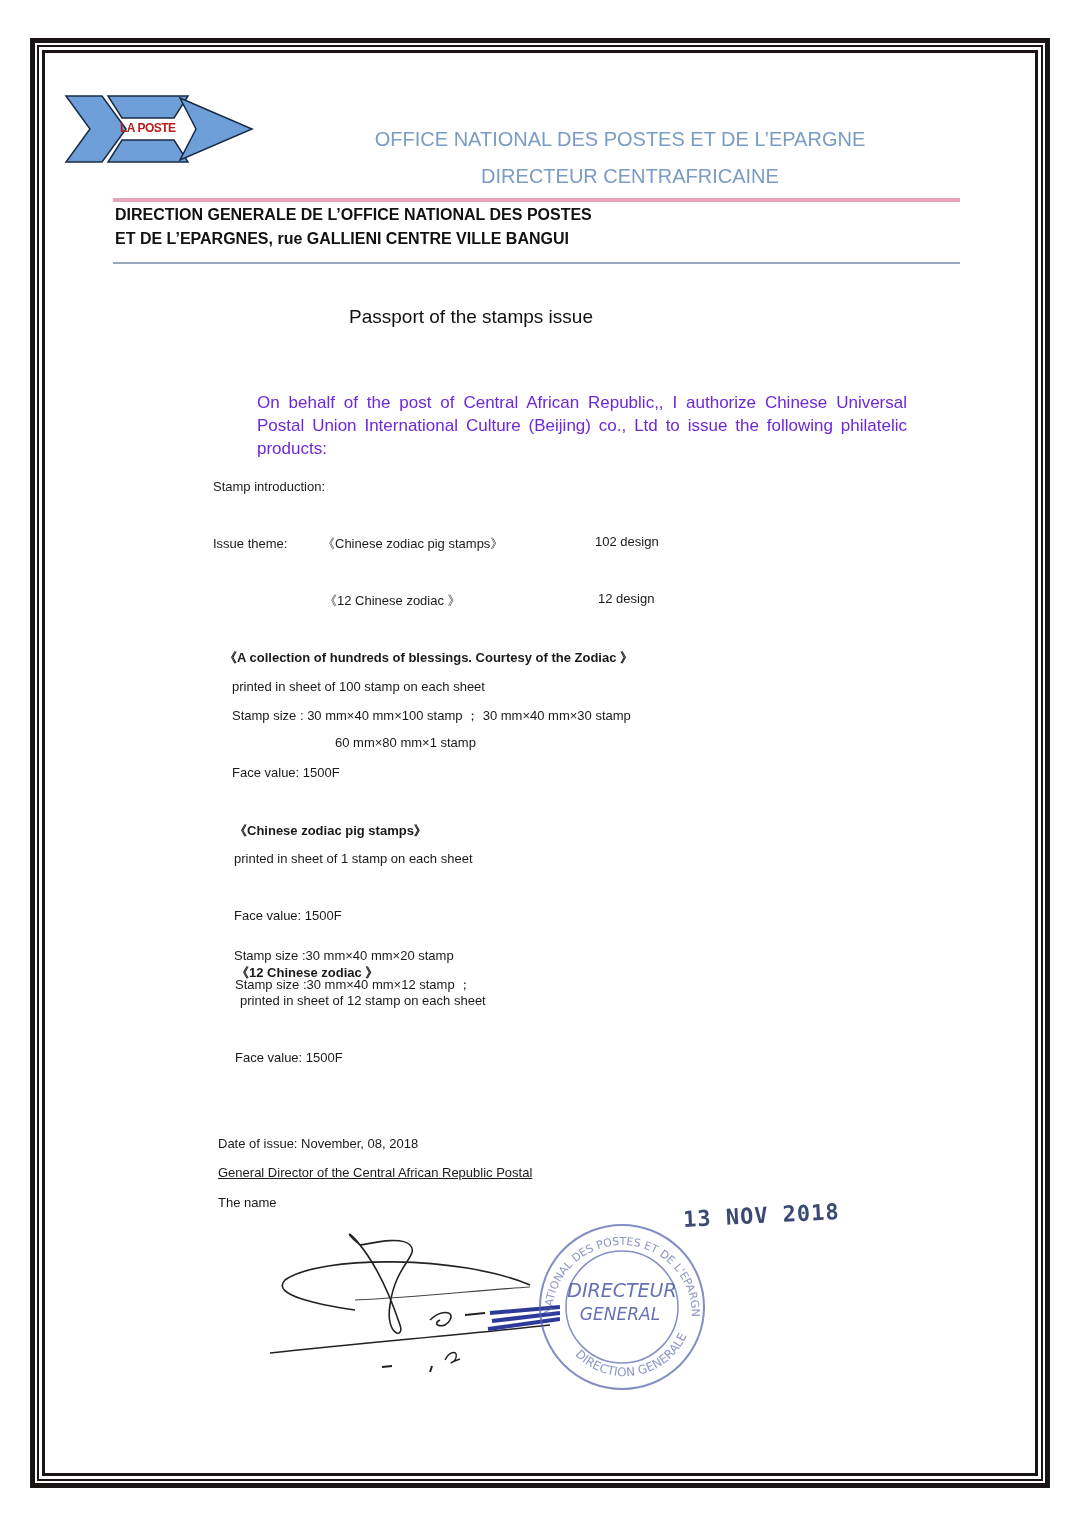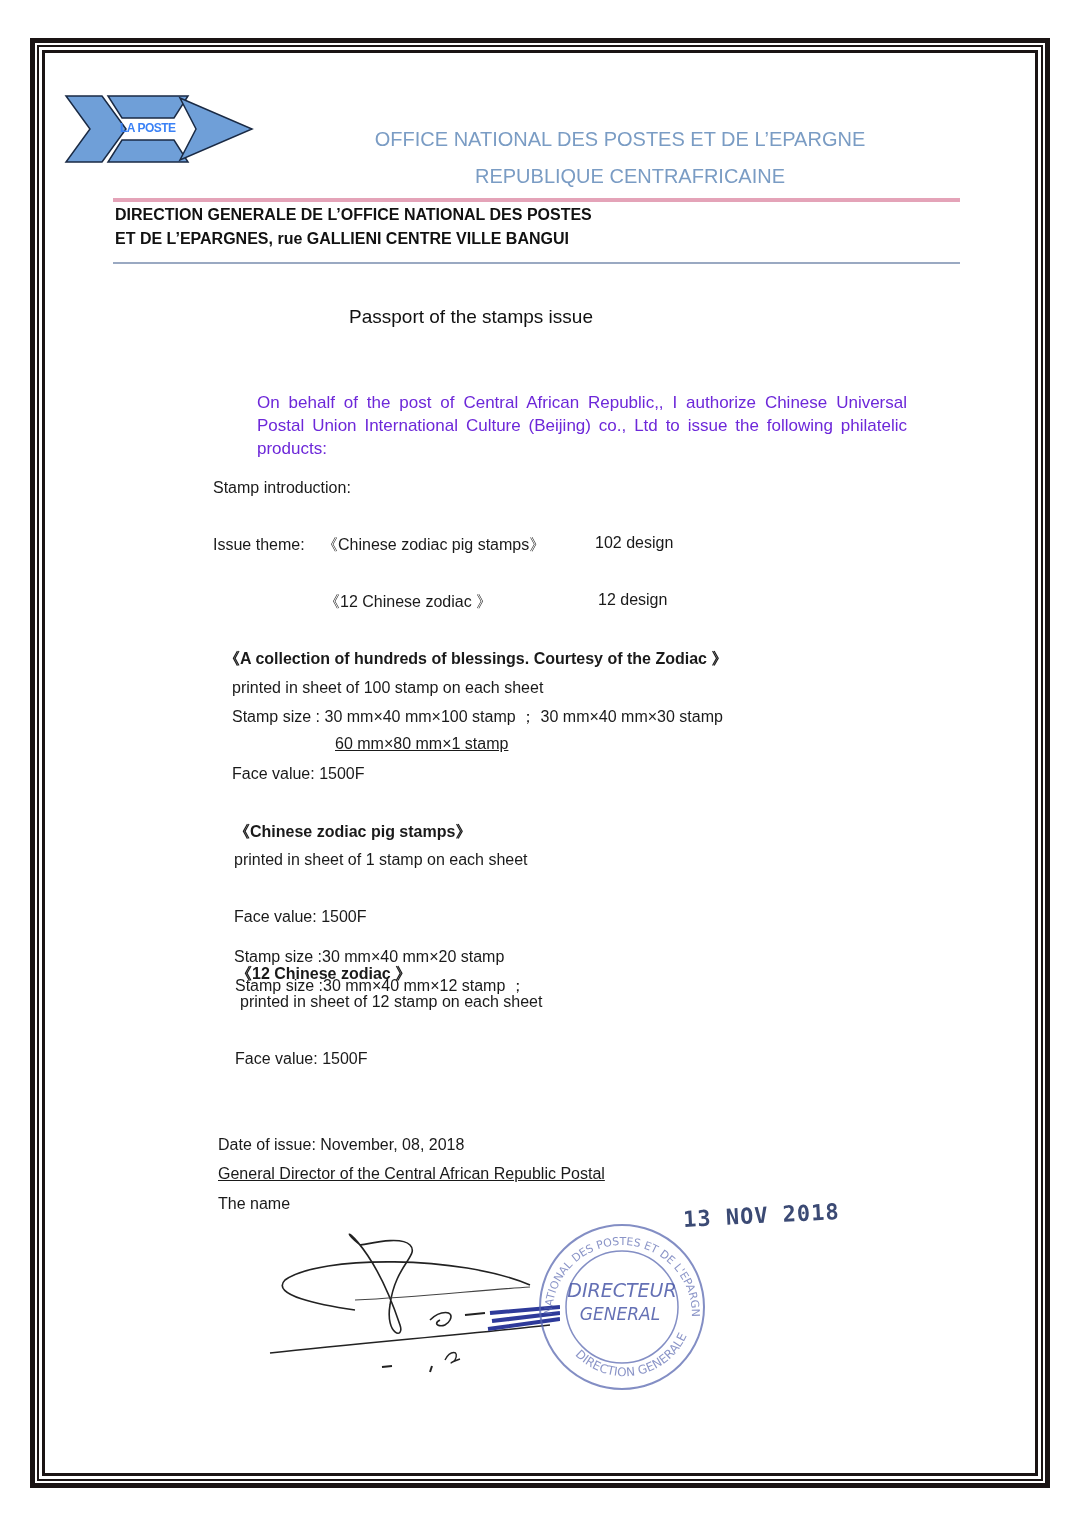--- a/index.html
+++ b/index.html
@@ -1,31 +1,31 @@
 <!DOCTYPE html>
 <html><head>
   <meta charset="utf-8">
   <style>
     html, body { margin:0; padding:0; background:#fff; }
     body { width:1080px; height:1526px; position:relative; overflow:hidden; font-family:"Liberation Sans", sans-serif; color:#1a1a1a; }
     .frame-outer { position:absolute; left:30px; top:38px; width:1020px; height:1450px; border:5px solid #1a1414; box-sizing:border-box; }
     .frame-mid { position:absolute; left:37px; top:45px; width:1006px; height:1436px; border:2px solid #1a1414; box-sizing:border-box; }
     .frame-inner { position:absolute; left:42px; top:50px; width:996px; height:1426px; border:3px solid #1a1414; box-sizing:border-box; }
     .logo { position:absolute; left:64px; top:94px; width:190px; height:70px; }
-    .logo-text { position:absolute; left:120px; top:121px; font-size:12px; font-weight:bold; letter-spacing:-0.5px; color:#3b82f6; }
+    .logo-text { position:absolute; left:120px; top:121px; font-size:12px; font-weight:bold; letter-spacing:-0.5px; color:#b91c1c; }
     .org-title { position:absolute; left:260px; width:720px; text-align:center; color:#7a9cc4; font-weight:normal; font-size:20px; letter-spacing:0px; }
     .org-title.l1 { top:128px; }
     .org-title.l2 { top:165px; left:270px; }
     .pink-rule { position:absolute; left:113px; top:198px; width:847px; height:4px; background:#e4a3b8; }
     .addr { position:absolute; left:115px; font-size:16px; font-weight:bold; color:#111; }
     .addr.l1 { top:206px; }
     .addr.l2 { top:230px; }
     .grey-rule { position:absolute; left:113px; top:262px; width:847px; height:2px; background:#9aa9c2; }
     .doc-title { position:absolute; left:0; width:942px; top:306px; text-align:center; font-size:19px; color:#111; }
-    .txt { position:absolute; font-size:16px; color:#1a1a1a; white-space:nowrap; }
+    .txt { position:absolute; font-size:13px; color:#1a1a1a; white-space:nowrap; }
     .para { position:absolute; left:213px; top:391px; width:650px; font-size:17px; line-height:23px; text-align:justify; color:#6d28d9;margin-left:44px; }
     .bold { font-weight:bold; }
     .sig { position:absolute; left:260px; top:1225px; width:300px; height:170px; }
     .seal { position:absolute; left:522px; top:1215px; width:190px; height:180px; }
     .date-stamp { position:absolute; left:683px; top:1203px; font-family:"DejaVu Sans Mono", monospace; font-size:22px; font-weight:bold; color:#3b4a74; transform:rotate(-3deg); letter-spacing:1px; }
   </style>
 </head>
 <body>
 
 <div class="frame-outer"></div>
@@ -34,41 +34,41 @@
 
 <svg class="logo" viewBox="0 0 190 70">
   <polygon points="2,2 38,2 62,35 38,68 2,68 26,35" fill="#6f9fd8" stroke="#1a2a44" stroke-width="1.5"></polygon>
   <polygon points="44,2 124,2 110,24 58,24" fill="#6f9fd8" stroke="#1a2a44" stroke-width="1.5"></polygon>
   <polygon points="58,46 110,46 124,68 44,68" fill="#6f9fd8" stroke="#1a2a44" stroke-width="1.5"></polygon>
   <polygon points="116,4 188,35 116,66 132,35" fill="#6f9fd8" stroke="#1a2a44" stroke-width="1.5"></polygon>
 </svg>
 <div class="logo-text">LA POSTE</div>
 
 <div class="org-title l1">OFFICE NATIONAL DES POSTES ET DE L’EPARGNE</div>
-<div class="org-title l2">REPUBLIQUE CENTRAFRICAINE</div>
+<div class="org-title l2">DIRECTEUR CENTRAFRICAINE</div>
 <div class="pink-rule"></div>
 <div class="addr l1">DIRECTION GENERALE DE L’OFFICE NATIONAL DES POSTES</div>
 <div class="addr l2">ET DE L’EPARGNES, rue GALLIENI CENTRE VILLE BANGUI</div>
 <div class="grey-rule"></div>
 
 <div class="doc-title">Passport of the stamps issue</div>
 
 <div class="para">On behalf of the post of Central African Republic,, I authorize Chinese Universal Postal Union International Culture (Beijing) co., Ltd to issue the following philatelic products:</div>
 <div class="txt" style="left:213px;top:479px;">Stamp introduction:</div>
 
 <div class="txt" style="left:213px;top:536px;">Issue theme:</div>
 <div class="txt" style="left:322px;top:535px;">《Chinese zodiac pig stamps》</div>
 <div class="txt" style="left:595px;top:534px;">102 design</div>
 <div class="txt" style="left:324px;top:592px;">《12 Chinese zodiac 》</div>
 <div class="txt" style="left:598px;top:591px;">12 design</div>
 
 <div class="txt bold" style="left:224px;top:649px;font-weight:600;">《A collection of hundreds of blessings. Courtesy of the Zodiac 》</div>
 <div class="txt" style="left:232px;top:679px;">printed in sheet of 100 stamp on each sheet</div>
 <div class="txt" style="left:232px;top:707px;">Stamp size : 30 mm×40 mm×100 stamp ； 30 mm×40 mm×30 stamp</div>
-<div class="txt" style="left:335px;top:735px;text-decoration:underline;">60 mm×80 mm×1 stamp</div>
+<div class="txt" style="left:335px;top:735px;">60 mm×80 mm×1 stamp</div>
 <div class="txt" style="left:232px;top:765px;">Face value: 1500F</div>
 
 <div class="txt bold" style="left:234px;top:822px;font-weight:600;">《Chinese zodiac pig stamps》</div>
 <div class="txt" style="left:234px;top:851px;text-align:right;">printed in sheet of 1 stamp on each sheet</div>
 <div class="txt" style="left:234px;top:920px;margin-top:28px;">Stamp size :30 mm×40 mm×20 stamp</div>
 <div class="txt" style="left:234px;top:908px;">Face value: 1500F</div>
 
 <div class="txt bold" style="left:236px;top:964px;font-weight:600;">《12 Chinese zodiac 》</div>
 <div class="txt" style="left:240px;top:993px;">printed in sheet of 12 stamp on each sheet</div>
 <div class="txt" style="left:235px;top:976px;">Stamp size :30 mm×40 mm×12 stamp ；</div>

